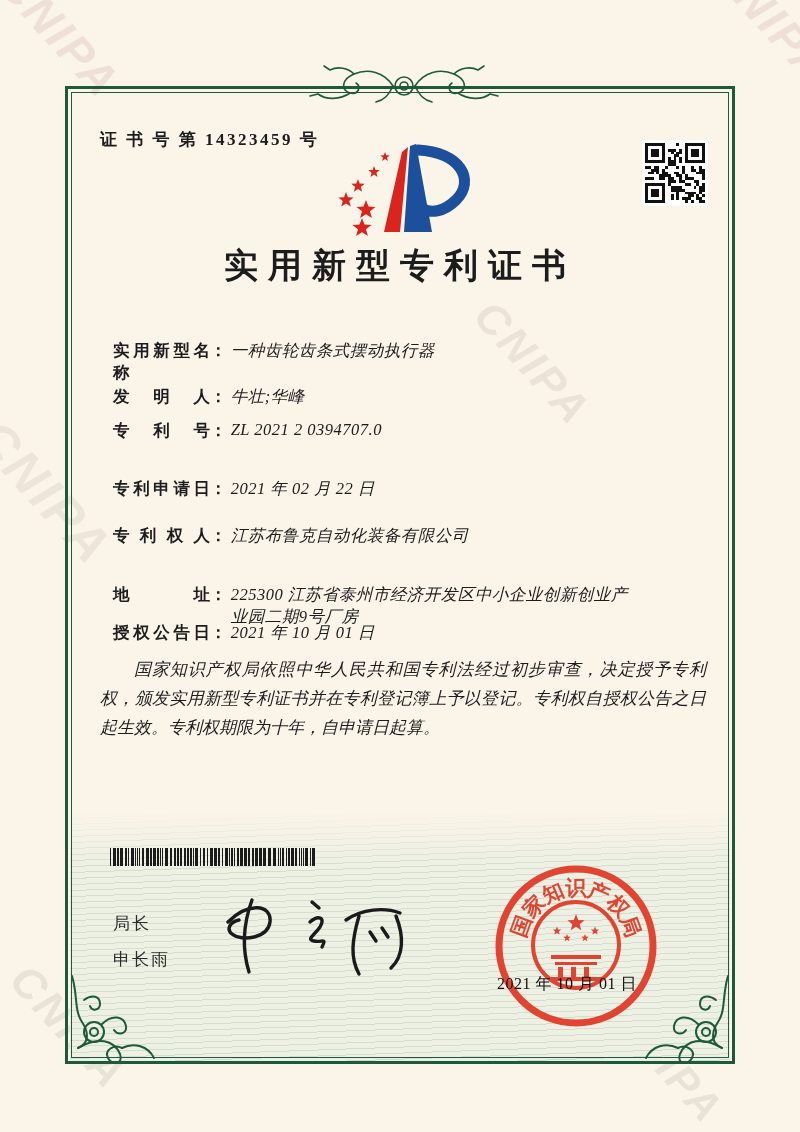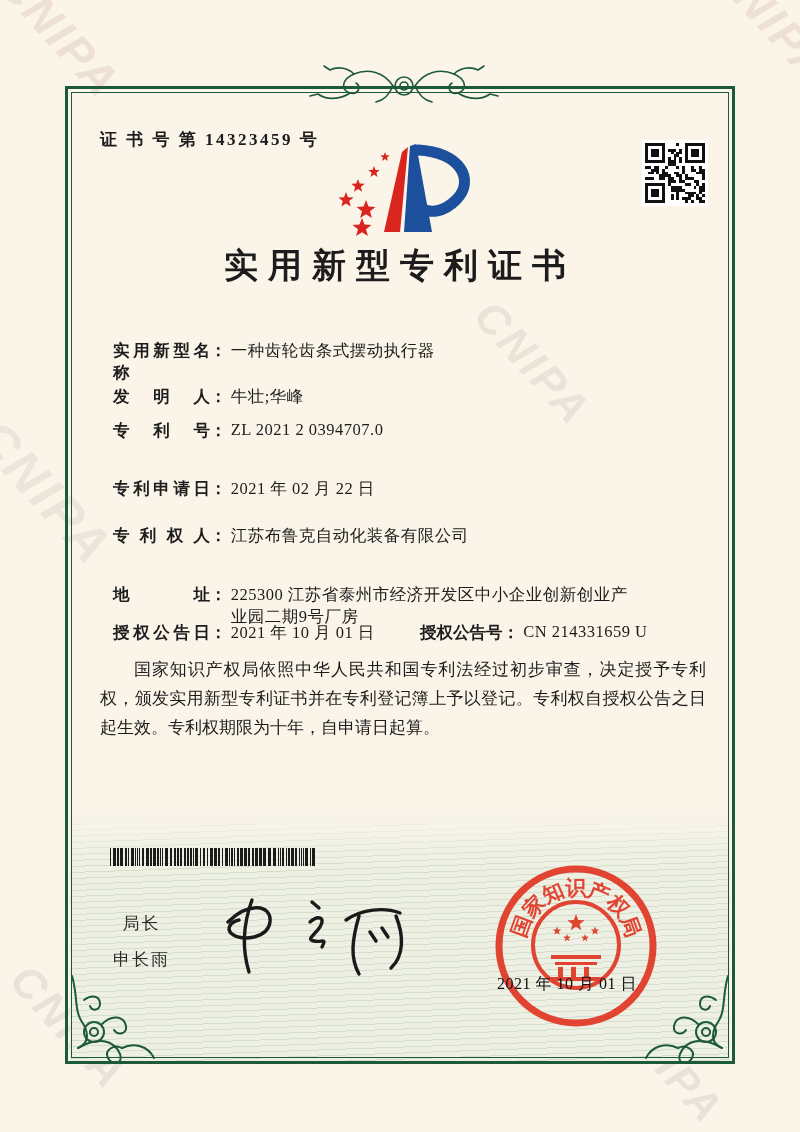--- a/index.html
+++ b/index.html
@@ -57,33 +57,33 @@
     font-size:34px;font-weight:bold;letter-spacing:10px;
   }
   
   .fields{position:absolute;left:113px;top:340px;width:530px;font-size:16.5px;}
   .frow{position:absolute;left:0;}
   .flabel{
     display:inline-block;width:97px;font-weight:700;
     text-align:justify;text-align-last:justify;vertical-align:top;font-family:Liberation Mono, monospace;
   }
   .fcolon{font-weight:700;vertical-align:top;}
-  .fvalue{display:inline-block;max-width:400px;vertical-align:top;letter-spacing:0.5px;}
+  .fvalue{display:inline-block;max-width:400px;vertical-align:top;letter-spacing:0.5px;font-style:italic;}
   .pair2{position:absolute;left:307px;top:0;white-space:nowrap;}
   .pair2 .flabel{width:auto;text-align:left;text-align-last:auto;}
   
   .body-text{
     position:absolute;left:100px;top:655px;width:606px;
     font-size:17px;line-height:29px;text-align:justify;
   }
-  .body-text p{margin:0;text-indent:2em;}
+  .body-text p{margin:0;text-indent:2em;font-style:italic;}
   
   .barcode{position:absolute;left:110px;top:848px;width:214px;height:18px;font-size:0;}
   .barcode i{display:inline-block;height:100%;background:#1b1b1b;}
-  .director{position:absolute;left:113px;top:912px;font-family:"Liberation Sans","DejaVu Sans",sans-serif;font-size:17px;color:#2b2b2b;text-align:center;}
+  .director{position:absolute;left:113px;top:912px;font-family:"Liberation Sans","DejaVu Sans",sans-serif;font-size:17px;color:#2b2b2b;}
   .director div{margin-bottom:13px;letter-spacing:2px;}
   .signature{position:absolute;left:212px;top:884px;width:215px;height:105px;}
   .seal{position:absolute;left:491px;top:861px;width:170px;height:170px;}
   .seal-date{
     position:absolute;left:497px;top:974px;width:160px;font-size:16px;color:#101010;
     letter-spacing:0.5px;z-index:6;white-space:nowrap;
   }
   .footer-page{position:absolute;left:0;top:1030px;width:800px;text-align:center;font-size:14.5px;letter-spacing:2px;}
   .continuation{
     position:absolute;left:50%;transform:translateX(-50%);top:1074px;
@@ -403,24 +403,20 @@
       <span class="flabel">专利权人</span><span class="fcolon">：</span>
       <span class="fvalue">江苏布鲁克自动化装备有限公司</span>
     </div>
     <div class="frow" style="top:244px">
       <span class="flabel">地址</span><span class="fcolon">：</span>
       <span class="fvalue" style="width:400px">225300 江苏省泰州市经济开发区中小企业创新创业产业园二期9号厂房</span>
     </div>
     <div class="frow" style="top:282px">
       <span class="flabel">授权公告日</span><span class="fcolon">：</span>
       <span class="fvalue">2021 年 10 月 01 日</span>
-      <span class="pair2">
-        <span class="flabel">授权公告号</span><span class="fcolon">：</span>
-        <span class="fvalue">CN 214331659 U</span>
-      </span>
     </div>
   </div>
 
   <div class="body-text">
     <p>国家知识产权局依照中华人民共和国专利法经过初步审查，决定授予专利权，颁发实用新型专利证书并在专利登记簿上予以登记。专利权自授权公告之日起生效。专利权期限为十年，自申请日起算。</p>
   </div>
 
   <div class="barcode" id="barcode"><i style="width: 1px; margin-right: 2px;"></i><i style="width: 3px; margin-right: 1px;"></i><i style="width: 2px; margin-right: 1px;"></i><i style="width: 3px; margin-right: 2px;"></i><i style="width: 2px; margin-right: 1px;"></i><i style="width: 1px; margin-right: 2px;"></i><i style="width: 3px; margin-right: 1px;"></i><i style="width: 1px; margin-right: 1px;"></i><i style="width: 1px; margin-right: 1px;"></i><i style="width: 1px; margin-right: 2px;"></i><i style="width: 2px; margin-right: 2px;"></i><i style="width: 3px; margin-right: 1px;"></i><i style="width: 2px; margin-right: 1px;"></i><i style="width: 3px; margin-right: 1px;"></i><i style="width: 2px; margin-right: 1px;"></i><i style="width: 1px; margin-right: 1px;"></i><i style="width: 1px; margin-right: 2px;"></i><i style="width: 3px; margin-right: 2px;"></i><i style="width: 2px; margin-right: 2px;"></i><i style="width: 2px; margin-right: 1px;"></i><i style="width: 2px; margin-right: 1px;"></i><i style="width: 2px; margin-right: 2px;"></i><i style="width: 2px; margin-right: 1px;"></i><i style="width: 2px; margin-right: 1px;"></i><i style="width: 2px; margin-right: 1px;"></i><i style="width: 1px; margin-right: 1px;"></i><i style="width: 3px; margin-right: 2px;"></i><i style="width: 1px; margin-right: 2px;"></i><i style="width: 2px; margin-right: 2px;"></i><i style="width: 1px; margin-right: 2px;"></i><i style="width: 3px; margin-right: 1px;"></i><i style="width: 3px; margin-right: 1px;"></i><i style="width: 2px; margin-right: 2px;"></i><i style="width: 1px; margin-right: 2px;"></i><i style="width: 3px; margin-right: 1px;"></i><i style="width: 1px; margin-right: 1px;"></i><i style="width: 2px; margin-right: 1px;"></i><i style="width: 1px; margin-right: 2px;"></i><i style="width: 2px; margin-right: 1px;"></i><i style="width: 3px; margin-right: 1px;"></i><i style="width: 3px; margin-right: 1px;"></i><i style="width: 2px; margin-right: 2px;"></i><i style="width: 2px; margin-right: 1px;"></i><i style="width: 3px; margin-right: 1px;"></i><i style="width: 3px; margin-right: 1px;"></i><i style="width: 3px; margin-right: 2px;"></i><i style="width: 3px; margin-right: 2px;"></i><i style="width: 3px; margin-right: 2px;"></i><i style="width: 1px; margin-right: 1px;"></i><i style="width: 1px; margin-right: 1px;"></i><i style="width: 2px; margin-right: 2px;"></i><i style="width: 1px; margin-right: 1px;"></i><i style="width: 2px; margin-right: 1px;"></i><i style="width: 3px; margin-right: 1px;"></i><i style="width: 2px; margin-right: 2px;"></i><i style="width: 1px; margin-right: 1px;"></i><i style="width: 1px; margin-right: 1px;"></i><i style="width: 1px; margin-right: 1px;"></i><i style="width: 3px; margin-right: 2px;"></i><i style="width: 1px; margin-right: 1px;"></i><i style="width: 3px; margin-right: 2px;"></i></div>
 
   <div class="director">

